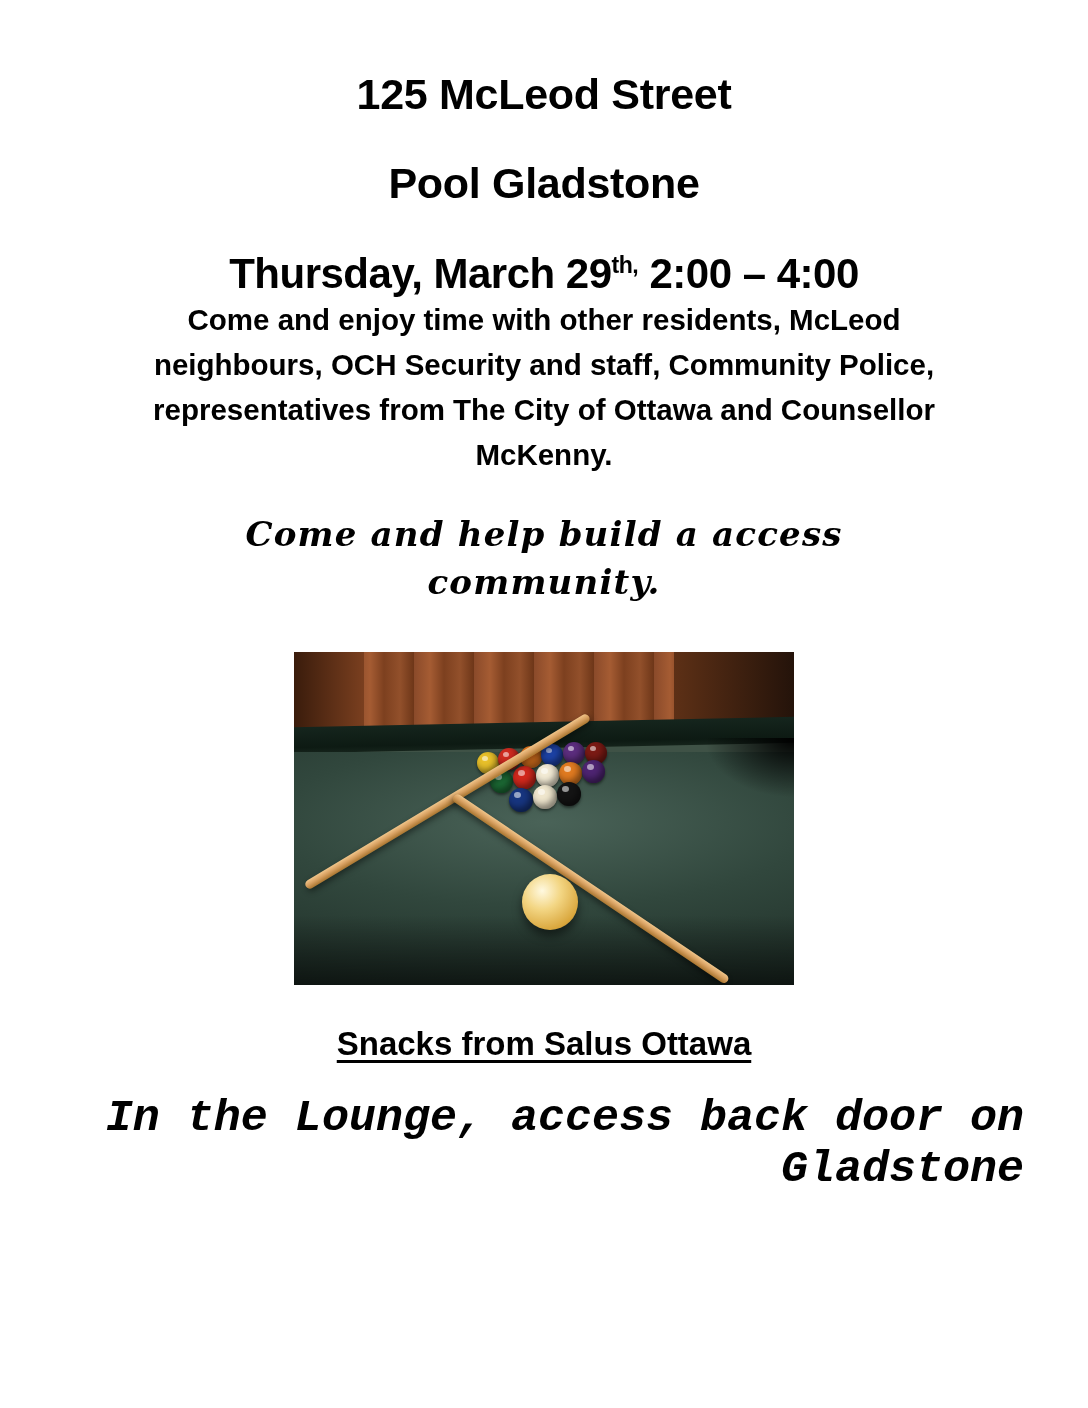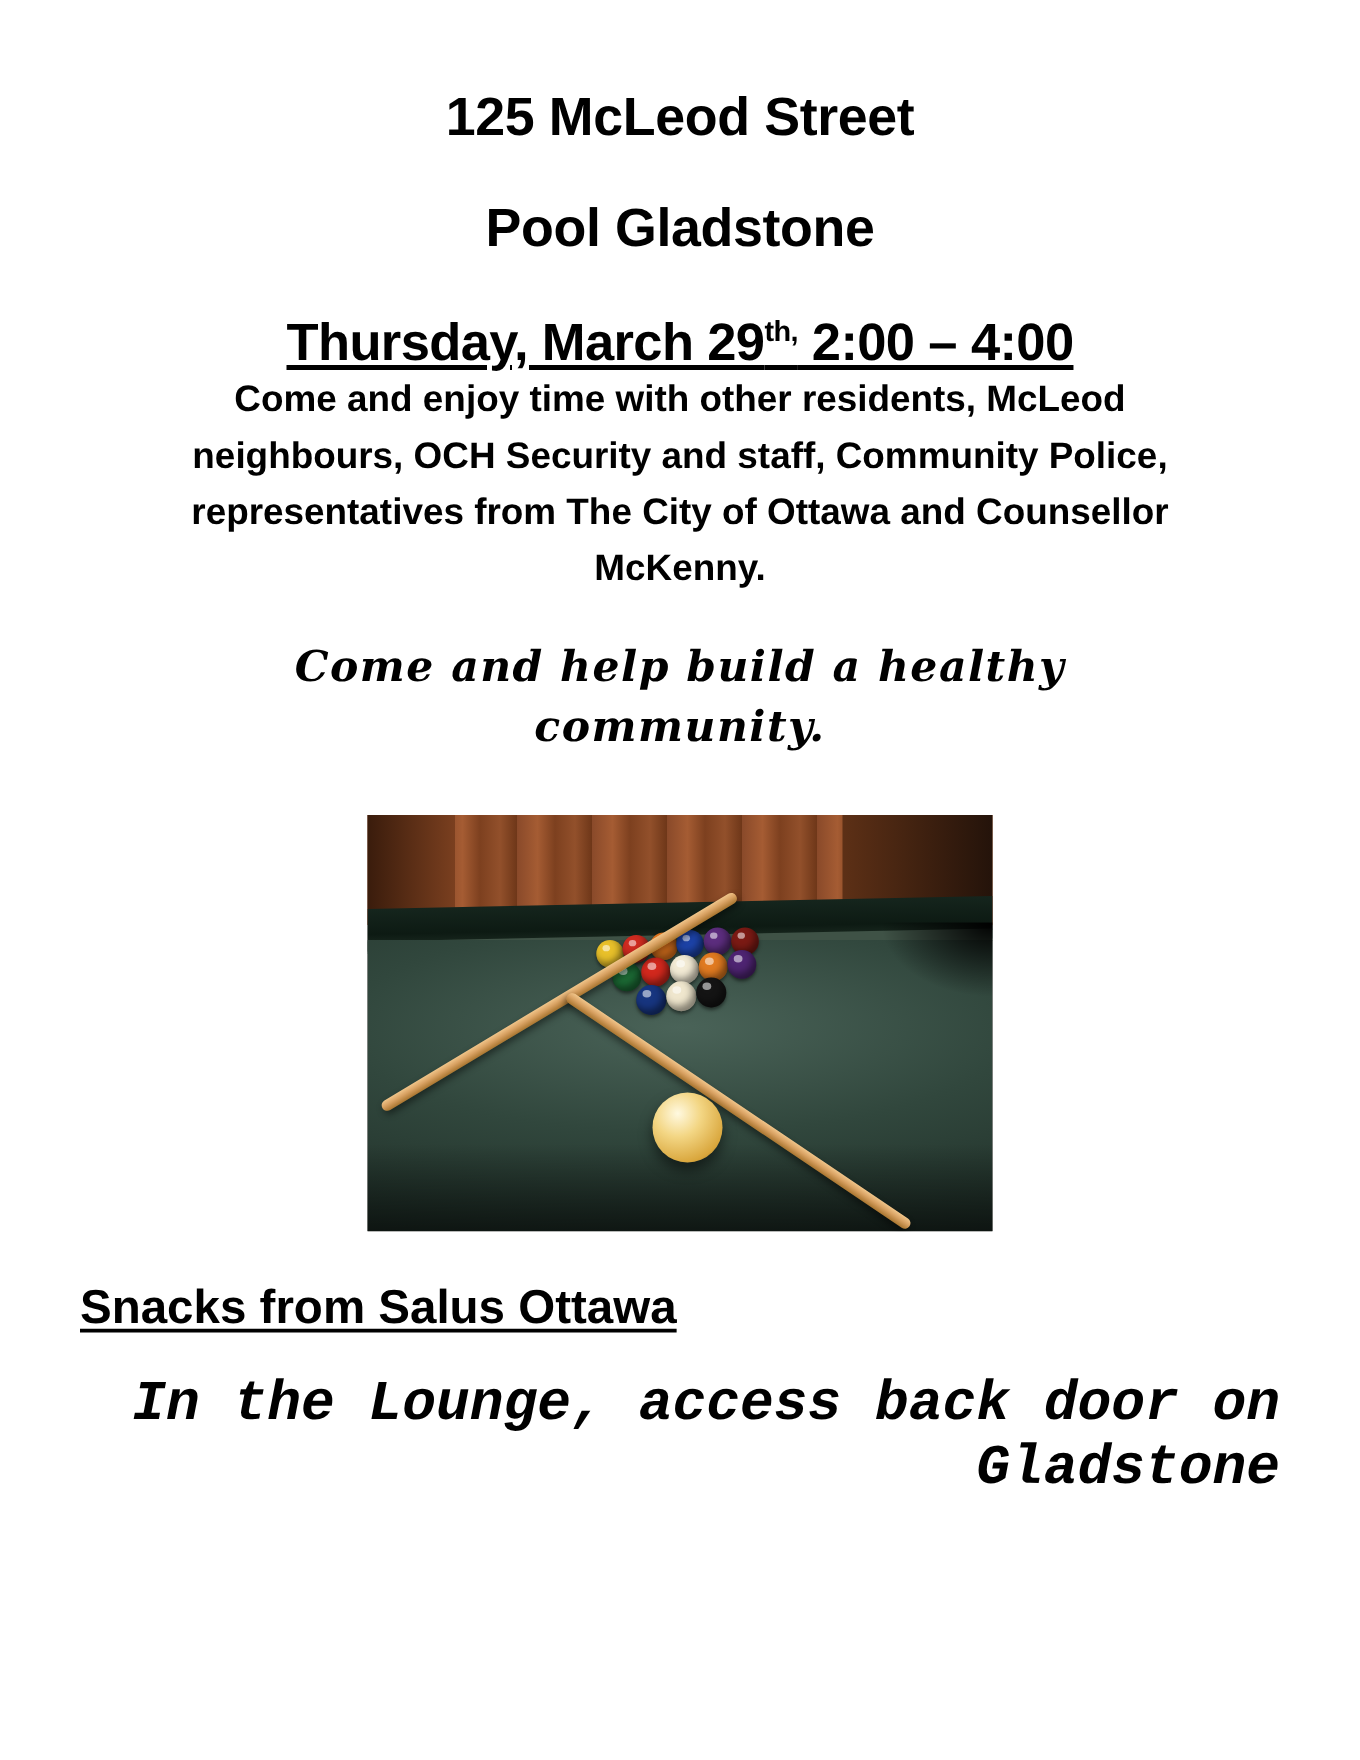--- a/index.html
+++ b/index.html
@@ -34,21 +34,20 @@
 
   .date-line {
     text-align: center;
     font-weight: bold;
     font-size: 42px;
     margin-top: 44px;
     letter-spacing: -0.5px;
     white-space: nowrap;
   }
   .date-line .u {
-    text-decoration: underline;
     text-underline-offset: 4px;
     margin-top: 31px;
   }
   .date-line sup {
     font-size: 0.55em;
     vertical-align: super;
     line-height: 0;
   }
 
   .body-par {
@@ -168,23 +167,23 @@
   .cue-ball {
     position: absolute;
     width: 56px; height: 56px;
     border-radius: 50%;
     background: radial-gradient(circle at 36% 30%, #fff9e0 0%, #f3d684 35%, #d9a63c 75%, #8a5f18 100%);
     box-shadow: 0 6px 10px rgba(0,0,0,0.5);
   }
 
   .snacks {
     margin-top: 40px;
-    text-align: left;
-    font-weight: bold;
-    font-size: 38px;
+    text-align: center;
+    font-weight: bold;
+    font-size: 33px;
   }
   .snacks span {
     text-decoration: underline;
     text-underline-offset: 5px;
   }
   .lounge {
     margin-top: 30px;
     text-align: right;
     font-weight: bold;
     font-style: italic;
@@ -202,21 +201,21 @@
   <div class="line-title title-2">Pool Gladstone</div>
 
   <div class="date-line">
     <span class="u">
       <span>Thursday, March 29</span><sup>th,</sup><span> 2:00 – 4:00</span>
     </span>
   </div>
 
   <div class="body-par">Come and enjoy time with other residents, McLeod neighbours, OCH Security and staff, Community Police, representatives from The City of Ottawa and Counsellor McKenny.</div>
 
-  <div class="slogan">Come and help build a healthy community.</div>
+  <div class="slogan">Come and help build a access community.</div>
 
   <div class="photo-wrap">
     <div class="photo">
       <div class="wall"></div>
       <div class="wall-dark-left"></div>
       <div class="wall-dark-right"></div>
       <div class="rail"></div>
       <div class="rail-edge"></div>
       <div class="felt">
         <div class="felt-shadow"></div>

